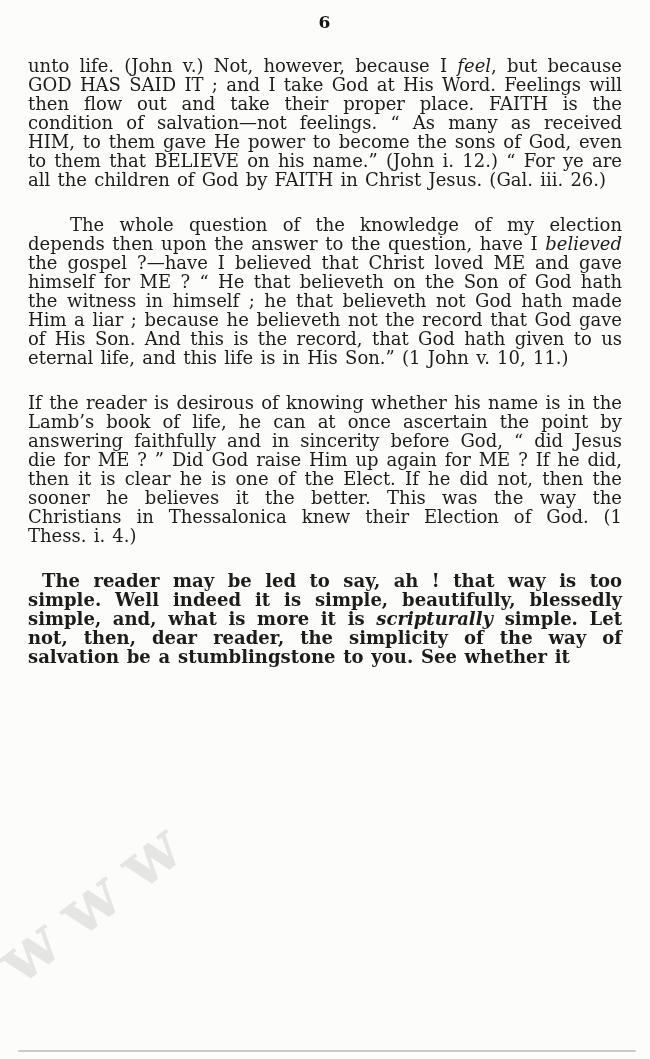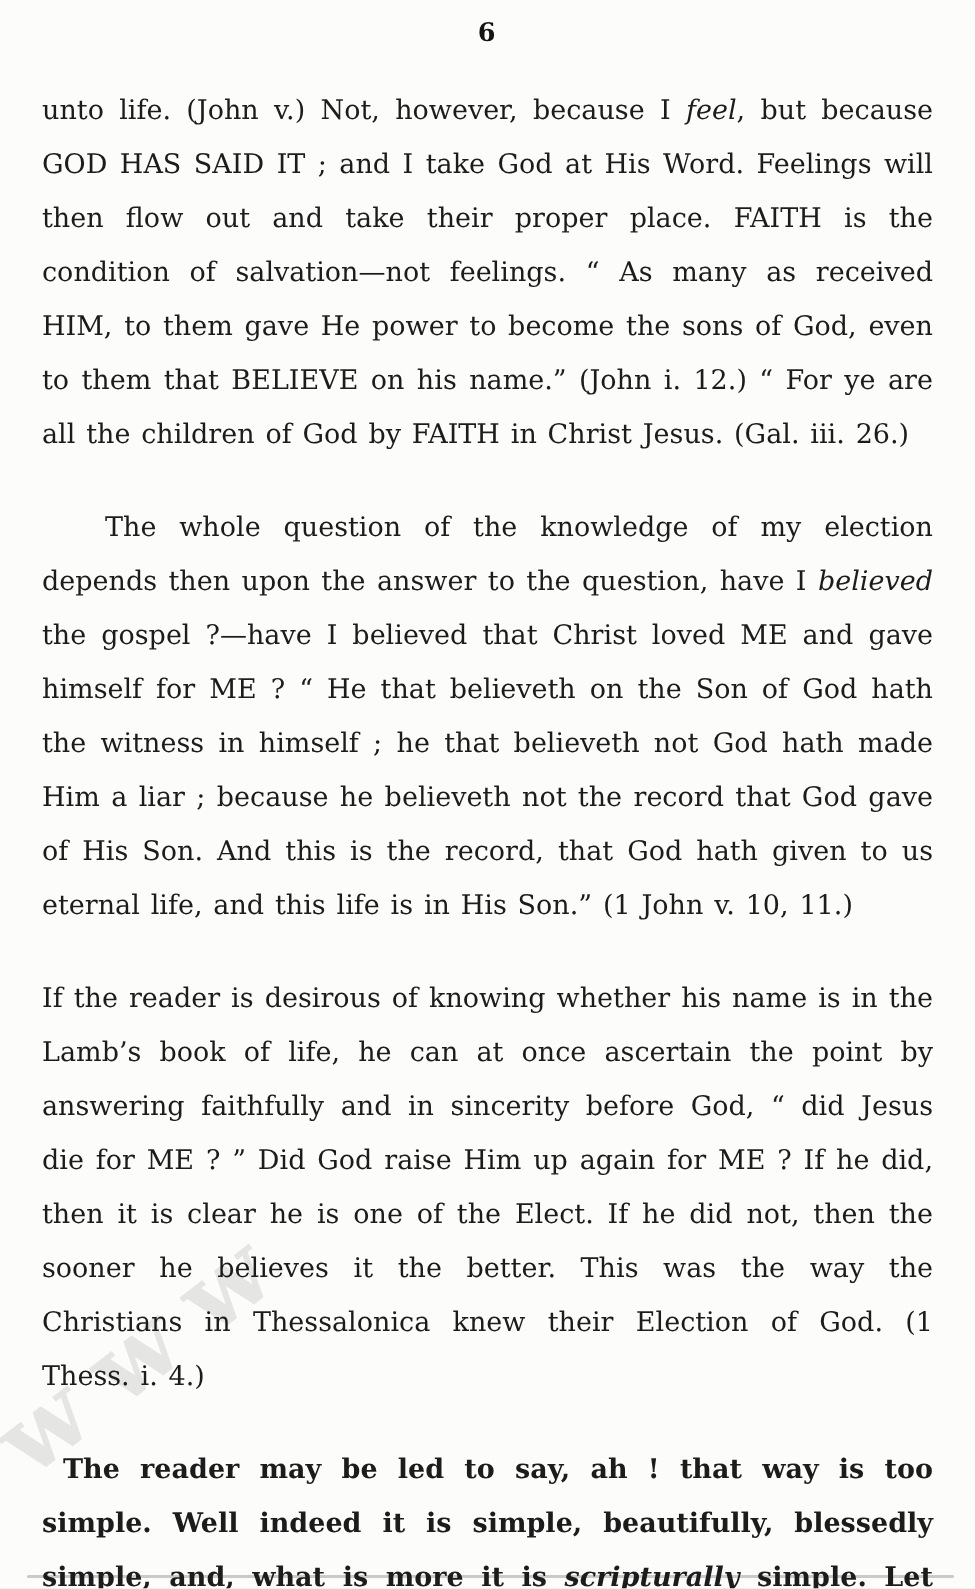--- a/index.html
+++ b/index.html
@@ -26,21 +26,21 @@
     letter-spacing: 1px;
     margin: 0 0 24px 0;
     color: #141414;
   }
   .text-block {
     position: relative;
     z-index: 2;
   }
   .text-block p {
     font-size: 18px;
-    line-height: 36px;
+    line-height: 19px;
     text-align: justify;
     margin: 0 0 26px 0;
     word-spacing: 1.5px;
   }
   .it {
     font-style: italic;
   }
   .watermark {
     position: absolute;
     left: 30px;

